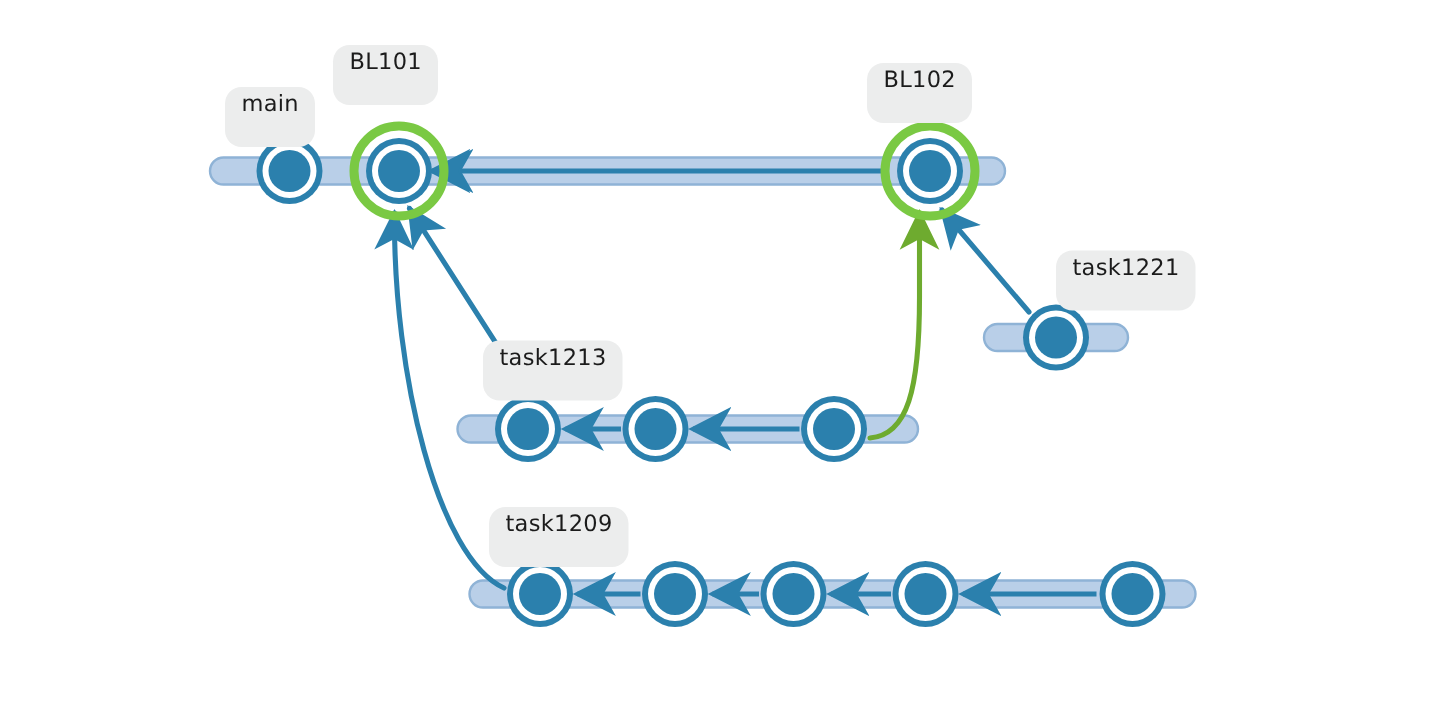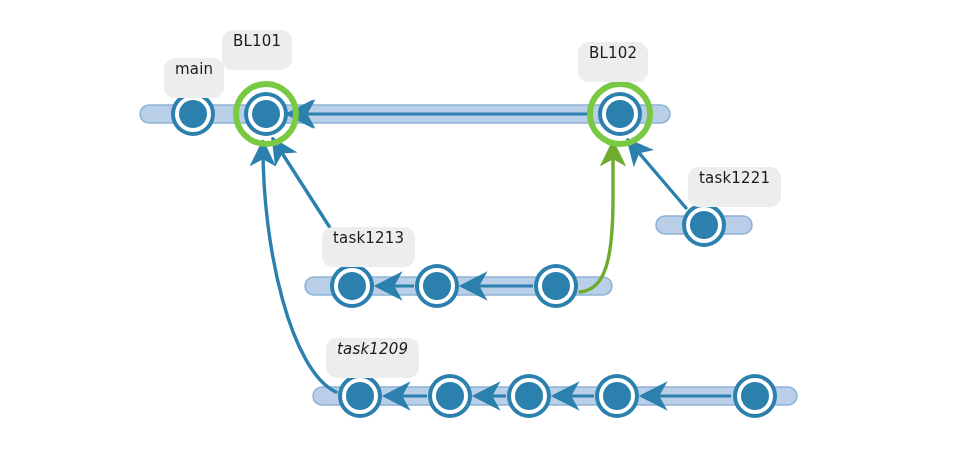--- a/index.html
+++ b/index.html
@@ -127,21 +127,21 @@
         </g>
         <g>
           <circle cx="755" cy="396" r="22" fill="#2b80ad"></circle>
           <circle cx="755" cy="396" r="18" fill="#ffffff"></circle>
           <circle cx="755" cy="396" r="14" fill="#2b80ad"></circle>
         </g>
       </g>
   </svg>
 
   <div id="labels">
-      <div class="lbl" style="left: 164px; top: 58px;">main</div>
+      <div class="lbl" style="left: 150px; top: 58px;">main</div>
       <div class="lbl" style="left: 222px; top: 30px;">BL101</div>
       <div class="lbl" style="left: 578px; top: 42px;">BL102</div>
-      <div class="lbl" style="left: 688px; top: 167px;">task1221</div>
+      <div class="lbl" style="left: 704px; top: 167px;">task1221</div>
       <div class="lbl" style="left: 322px; top: 227px;">task1213</div>
-      <div class="lbl" style="left: 326px; top: 338px; font-style: italic;">task1209</div>
+      <div class="lbl" style="left: 326px; top: 338px;">task1209</div>
     </div>
 
 </div>
 
 </body></html>

